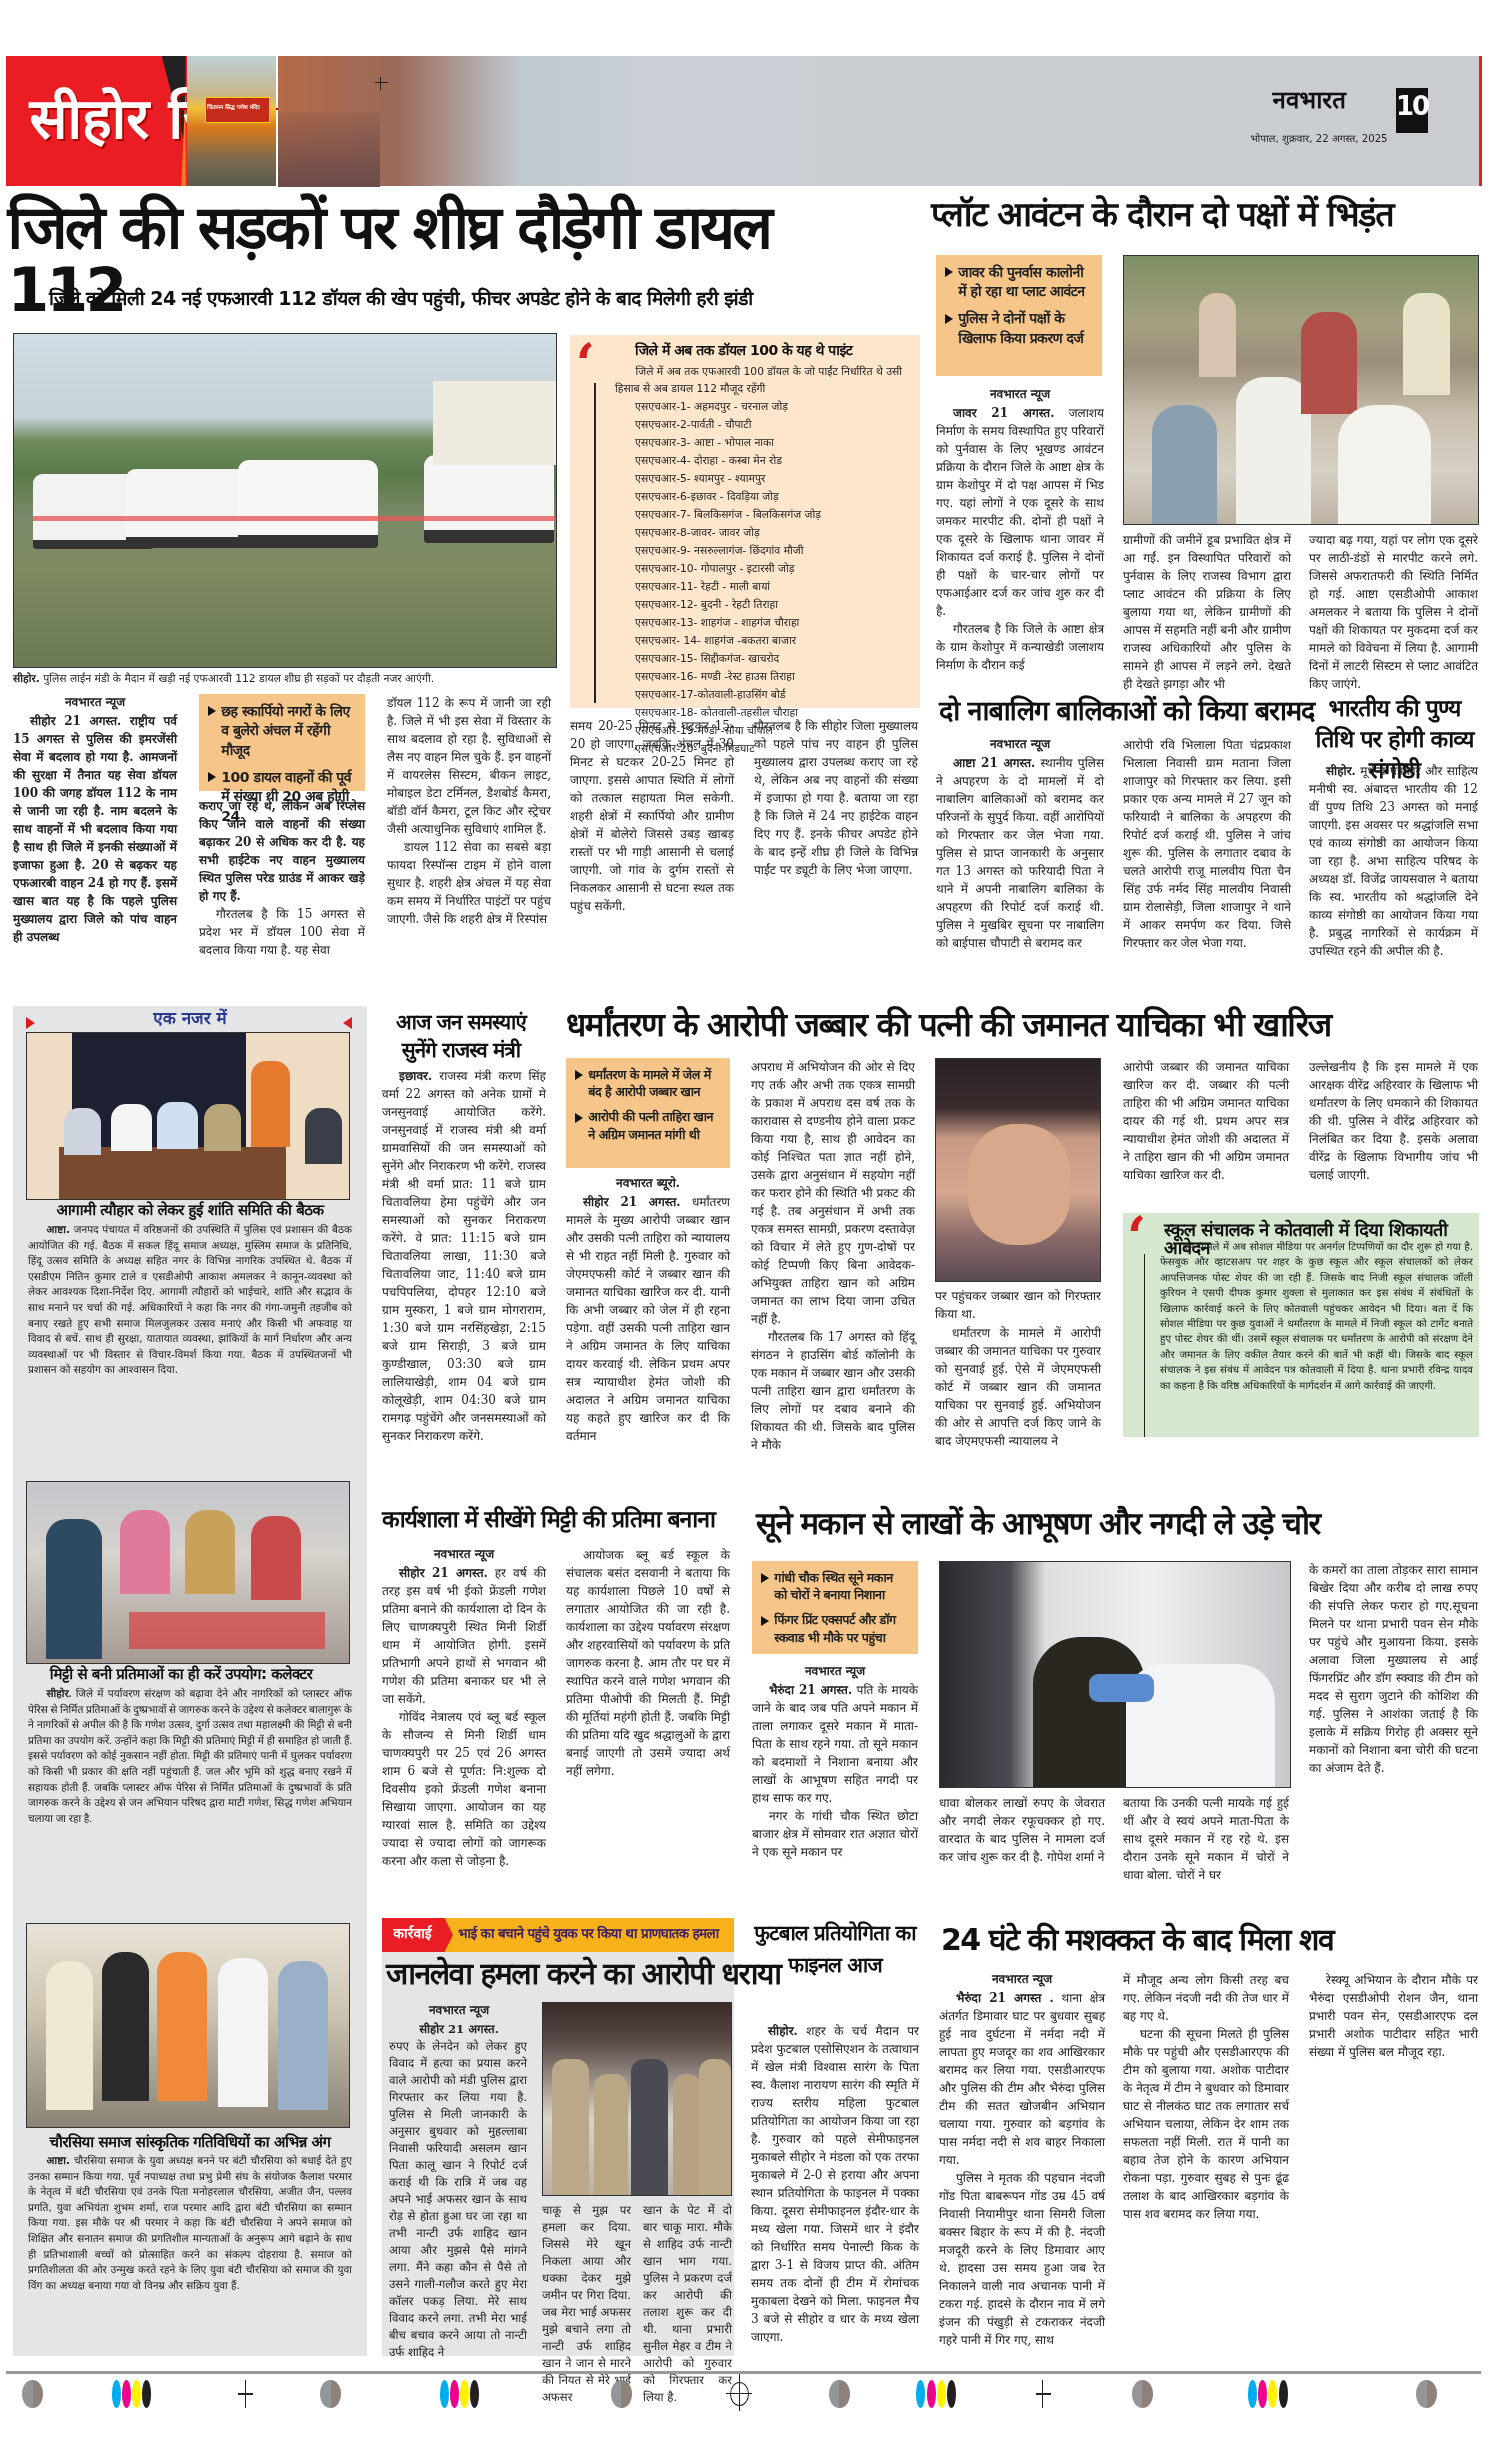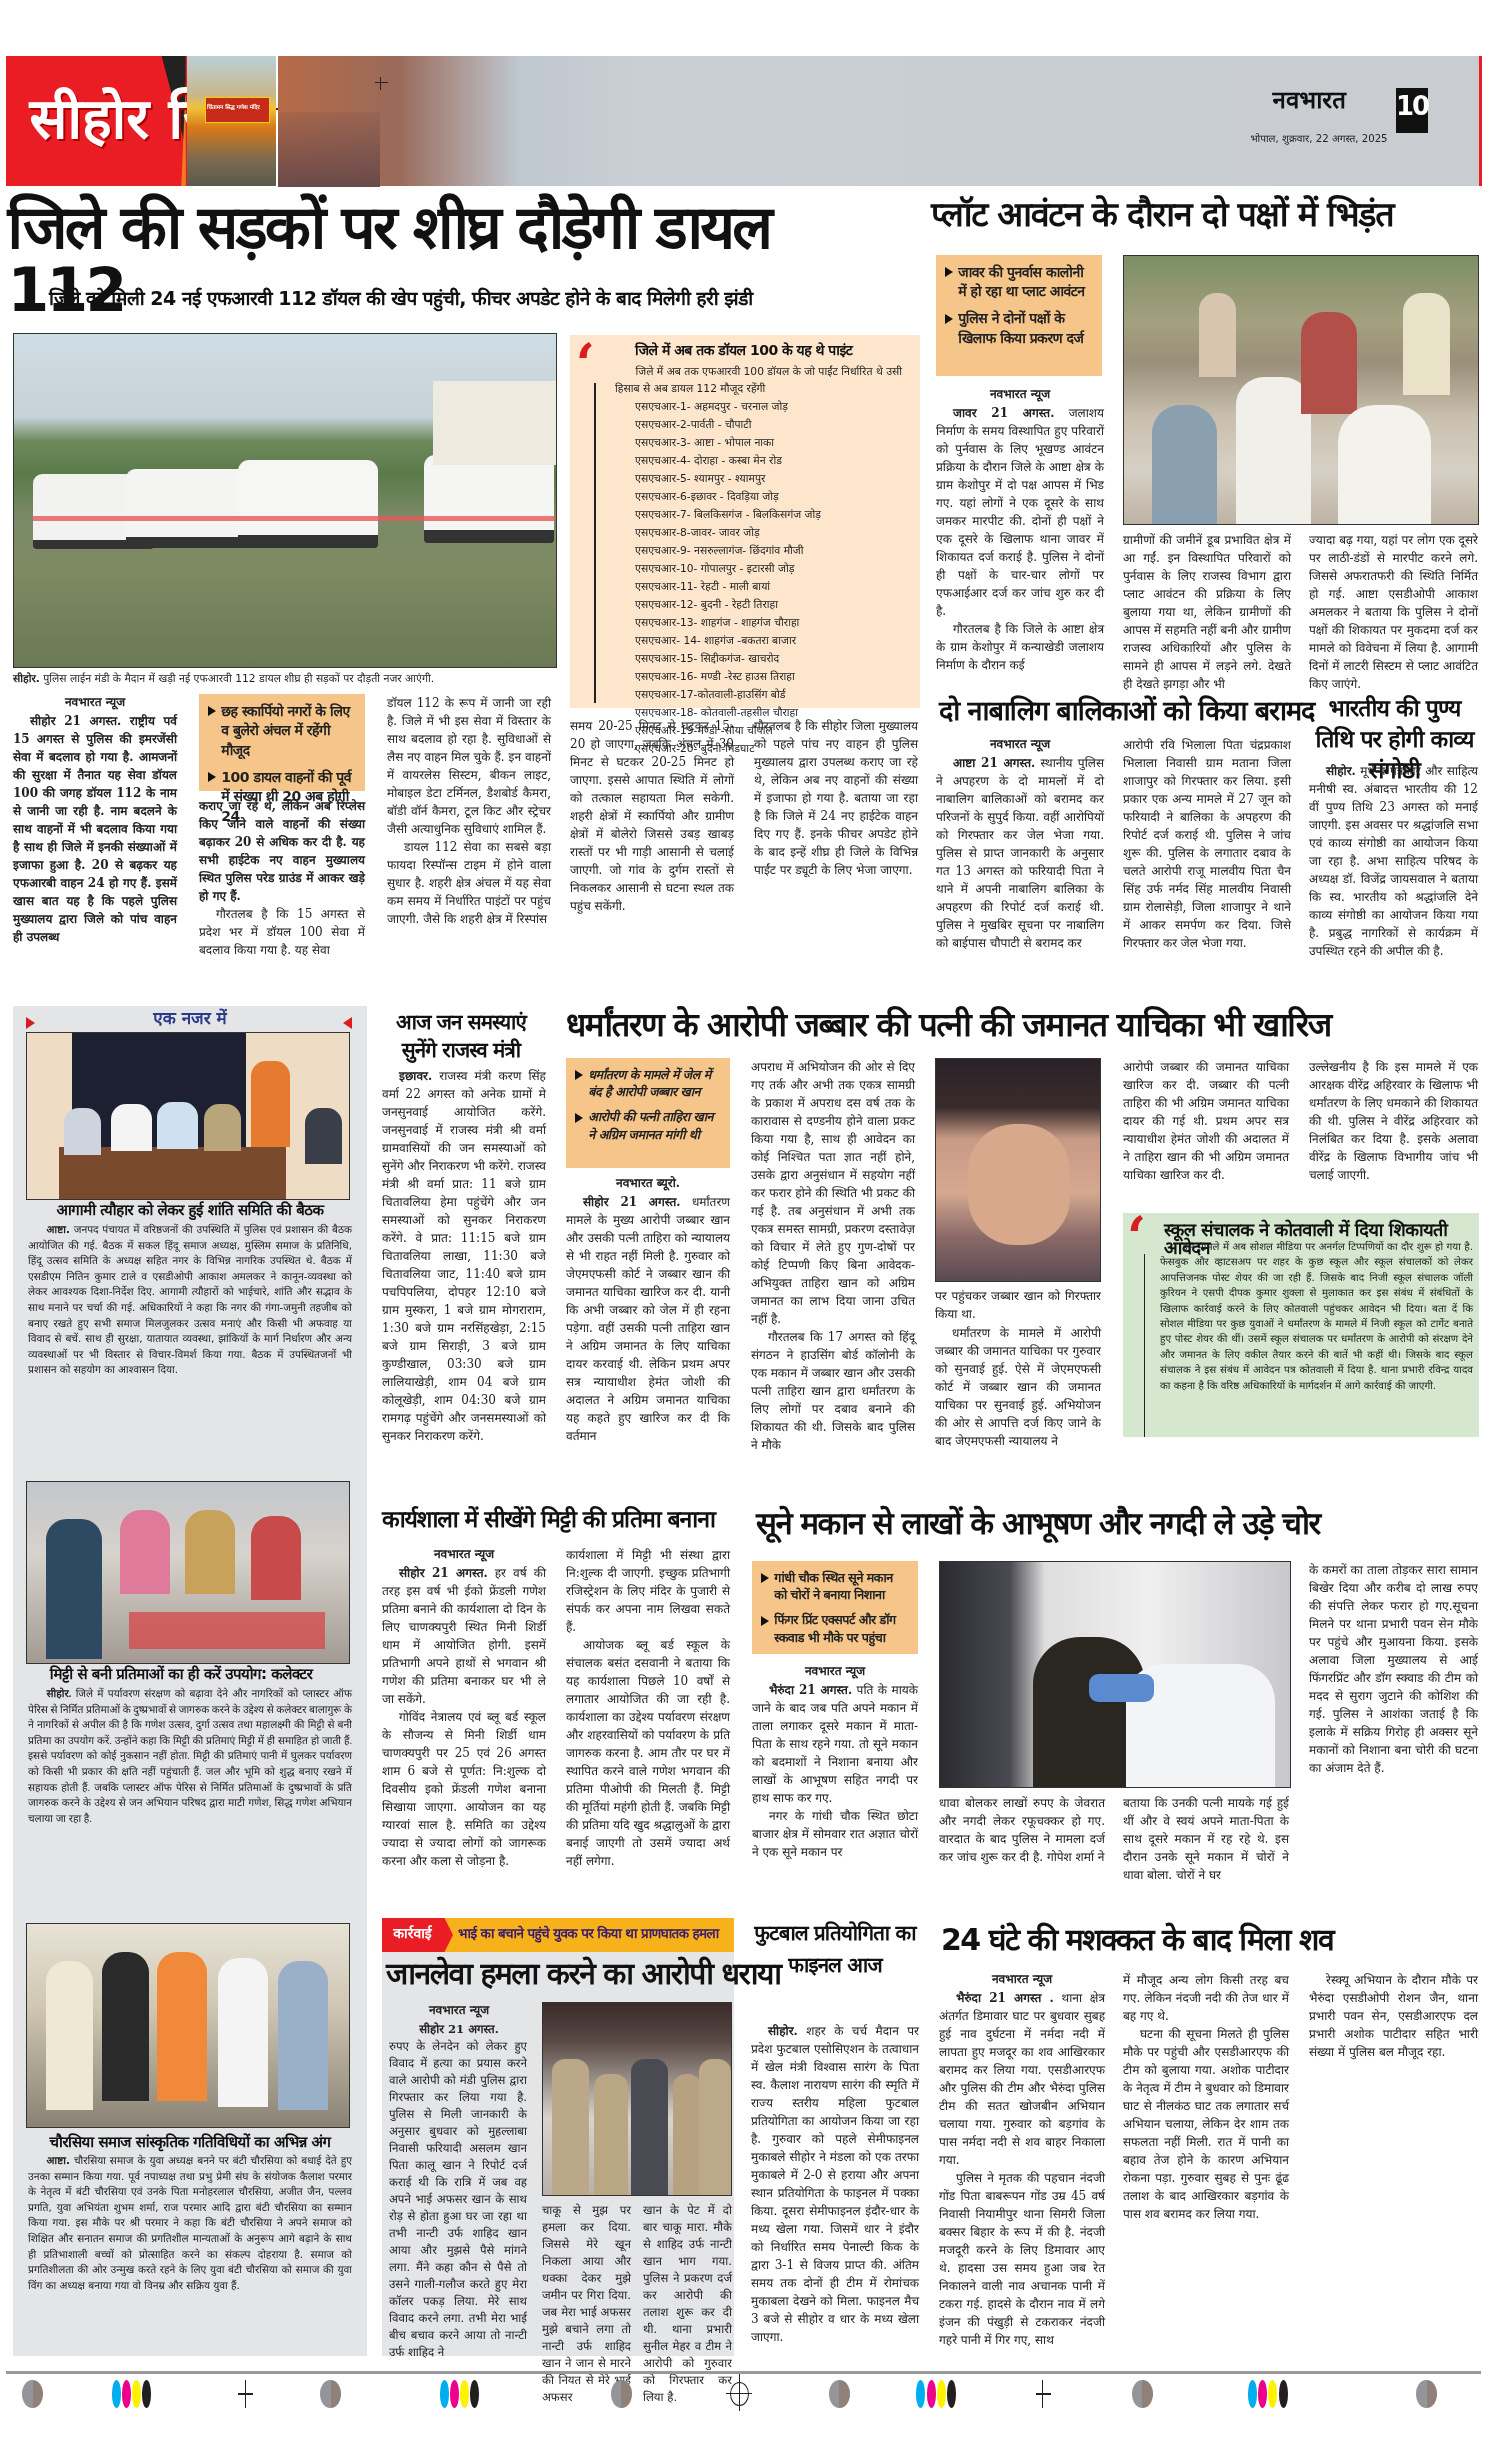--- a/index.html
+++ b/index.html
@@ -203,21 +203,21 @@
   <b data-name="item-place">आष्टा.</b>
   <span data-name="item-body">चौरसिया समाज के युवा अध्यक्ष बनने पर बंटी चौरसिया को बधाई देते हुए उनका सम्मान किया गया. पूर्व नपाध्यक्ष तथा प्रभु प्रेमी संघ के संयोजक कैलाश परमार के नेतृत्व में बंटी चौरसिया एवं उनके पिता मनोहरलाल चौरसिया, अजीत जैन, पल्लव प्रगति, युवा अभियंता शुभम शर्मा, राज परमार आदि द्वारा बंटी चौरसिया का सम्मान किया गया. इस मौके पर श्री परमार ने कहा कि बंटी चौरसिया ने अपने समाज को शिक्षित और सनातन समाज की प्रगतिशील मान्यताओं के अनुरूप आगे बढ़ाने के साथ ही प्रतिभाशाली बच्चों को प्रोत्साहित करने का संकल्प दोहराया है. समाज को प्रगतिशीलता की ओर उन्मुख करते रहने के लिए युवा बंटी चौरसिया को समाज की युवा विंग का अध्यक्ष बनाया गया वो विनम्र और सक्रिय युवा हैं.</span>
 </div>
 
 <div class="abs head" data-name="minister-headline" style="left:382px;top:1008px;width:158px;font-size:20.5px;text-align:center;letter-spacing:-0.9px;line-height:28px;">आज जन समस्याएं सुनेंगे राजस्व मंत्री</div>
 <div class="abs body-text" data-name="minister-text" style="left:382px;top:1067px;width:164px;">
   <p><span class="dateline" data-name="dateline">इछावर.</span> <span data-name="minister-body">राजस्व मंत्री करण सिंह वर्मा 22 अगस्त को अनेक ग्रामों मे जनसुनवाई आयोजित करेंगे. जनसुनवाई में राजस्व मंत्री श्री वर्मा ग्रामवासियों की जन समस्याओं को सुनेंगे और निराकरण भी करेंगे. राजस्व मंत्री श्री वर्मा प्रात: 11 बजे ग्राम चितावलिया हेमा पहुंचेंगे और जन समस्याओं को सुनकर निराकरण करेंगे. वे प्रात: 11:15 बजे ग्राम चितावलिया लाखा, 11:30 बजे चितावलिया जाट, 11:40 बजे ग्राम पचपिपलिया, दोपहर 12:10 बजे ग्राम मुस्करा, 1 बजे ग्राम मोगराराम, 1:30 बजे ग्राम नरसिंहखेड़ा, 2:15 बजे ग्राम सिराड़ी, 3 बजे ग्राम कुण्डीखाल, 03:30 बजे ग्राम लालियाखेड़ी, शाम 04 बजे ग्राम कोलूखेड़ी, शाम 04:30 बजे ग्राम रामगढ़ पहुंचेंगे और जनसमस्याओं को सुनकर निराकरण करेंगे.</span></p>
 </div>
 
 <div class="abs head" data-name="conversion-headline" style="left:566px;top:1008px;width:922px;font-size:33px;letter-spacing:-1.5px;white-space:nowrap;">धर्मांतरण के आरोपी जब्बार की पत्नी की जमानत याचिका भी खारिज</div>
-<div class="abs hl-box" data-name="conversion-highlights-box" style="left:566px;top:1058px;width:164px;height:110px;font-style:italic;">
+<div class="abs hl-box" data-name="conversion-highlights-box" style="left:566px;top:1058px;width:164px;height:110px;">
   <div class="hl-item" data-name="highlight-item" style="font-size:12.6px;line-height:17.7px;">धर्मांतरण के मामले में जेल में बंद है आरोपी जब्बार खान</div>
   <div class="hl-item" data-name="highlight-item" style="font-size:12.6px;line-height:17.7px;">आरोपी की पत्नी ताहिरा खान ने अग्रिम जमानत मांगी थी</div>
 </div>
 <div class="abs" data-name="conversion-col-1" style="left:566px;top:1175px;width:164px;">
   <div class="byline" data-name="byline">नवभारत ब्यूरो.</div>
   <div class="body-text">
       <p><span class="dateline" data-name="dateline">सीहोर 21 अगस्त.</span> <span data-name="conversion-text-1">धर्मांतरण मामले के मुख्य आरोपी जब्बार खान और उसकी पत्नी ताहिरा को न्यायालय से भी राहत नहीं मिली है. गुरुवार को जेएमएफसी कोर्ट ने जब्बार खान की जमानत याचिका खारिज कर दी. यानी कि अभी जब्बार को जेल में ही रहना पड़ेगा. वहीं उसकी पत्नी ताहिरा खान ने अग्रिम जमानत के लिए याचिका दायर करवाई थी. लेकिन प्रथम अपर सत्र न्यायाधीश हेमंत जोशी की अदालत ने अग्रिम जमानत याचिका यह कहते हुए खारिज कर दी कि वर्तमान</span></p>
     </div>
 </div>
 <div class="abs body-text" data-name="conversion-col-2" style="left:751px;top:1058px;width:164px;">
@@ -241,21 +241,20 @@
 
 <div class="abs head" data-name="workshop-headline" style="left:382px;top:1507px;width:363px;font-size:23px;letter-spacing:-1.1px;white-space:nowrap;">कार्यशाला में सीखेंगे मिट्टी की प्रतिमा बनाना</div>
 <div class="abs" data-name="workshop-col-1" style="left:382px;top:1546px;width:164px;">
   <div class="byline" data-name="byline">नवभारत न्यूज</div>
   <div class="body-text">
       <p><span class="dateline" data-name="dateline">सीहोर 21 अगस्त.</span> <span data-name="workshop-text-1">हर वर्ष की तरह इस वर्ष भी ईको फ्रेंडली गणेश प्रतिमा बनाने की कार्यशाला दो दिन के लिए चाणक्यपुरी स्थित मिनी शिर्डी धाम में आयोजित होगी. इसमें प्रतिभागी अपने हाथों से भगवान श्री गणेश की प्रतिमा बनाकर घर भी ले जा सकेंगे.</span></p>
   <p data-name="workshop-text-1b">गोविंद नेत्रालय एवं ब्लू बर्ड स्कूल के सौजन्य से मिनी शिर्डी धाम चाणक्यपुरी पर 25 एवं 26 अगस्त शाम 6 बजे से पूर्णत: नि:शुल्क दो दिवसीय इको फ्रेंडली गणेश बनाना सिखाया जाएगा. आयोजन का यह ग्यारवां साल है. समिति का उद्देश्य ज्यादा से ज्यादा लोगों को जागरूक करना और कला से जोड़ना है.</p>
     </div>
 </div>
 <div class="abs body-text" data-name="workshop-col-2" style="left:566px;top:1546px;width:164px;">
-  <div data-name="workshop-text-2">कार्यशाला में मिट्टी भी संस्था द्वारा नि:शुल्क दी जाएगी. इच्छुक प्रतिभागी रजिस्ट्रेशन के लिए मंदिर के पुजारी से संपर्क कर अपना नाम लिखवा सकते हैं.</div>
   <p data-name="workshop-text-2b">आयोजक ब्लू बर्ड स्कूल के संचालक बसंत दसवानी ने बताया कि यह कार्यशाला पिछले 10 वर्षों से लगातार आयोजित की जा रही है. कार्यशाला का उद्देश्य पर्यावरण संरक्षण और शहरवासियों को पर्यावरण के प्रति जागरुक करना है. आम तौर पर घर में स्थापित करने वाले गणेश भगवान की प्रतिमा पीओपी की मिलती हैं. मिट्टी की मूर्तियां महंगी होती हैं. जबकि मिट्टी की प्रतिमा यदि खुद श्रद्धालुओं के द्वारा बनाई जाएगी तो उसमें ज्यादा अर्थ नहीं लगेगा.</p>
 </div>
 
 <div class="abs head" data-name="theft-headline" style="left:756px;top:1507px;width:736px;font-size:31px;letter-spacing:-1.5px;white-space:nowrap;">सूने मकान से लाखों के आभूषण और नगदी ले उड़े चोर</div>
 <div class="abs hl-box" data-name="theft-highlights-box" style="left:752px;top:1561px;width:166px;height:93px;">
   <div class="hl-item" data-name="highlight-item" style="font-size:12.6px;line-height:17.7px;">गांधी चौक स्थित सूने मकान को चोरों ने बनाया निशाना</div>
   <div class="hl-item" data-name="highlight-item" style="font-size:12.6px;line-height:17.7px;">फिंगर प्रिंट एक्सपर्ट और डॉग स्कवाड भी मौके पर पहुंचा</div>
 </div>
 <div class="abs" data-name="theft-col-1" style="left:752px;top:1663px;width:166px;">
   <div class="byline" data-name="byline">नवभारत न्यूज</div>

